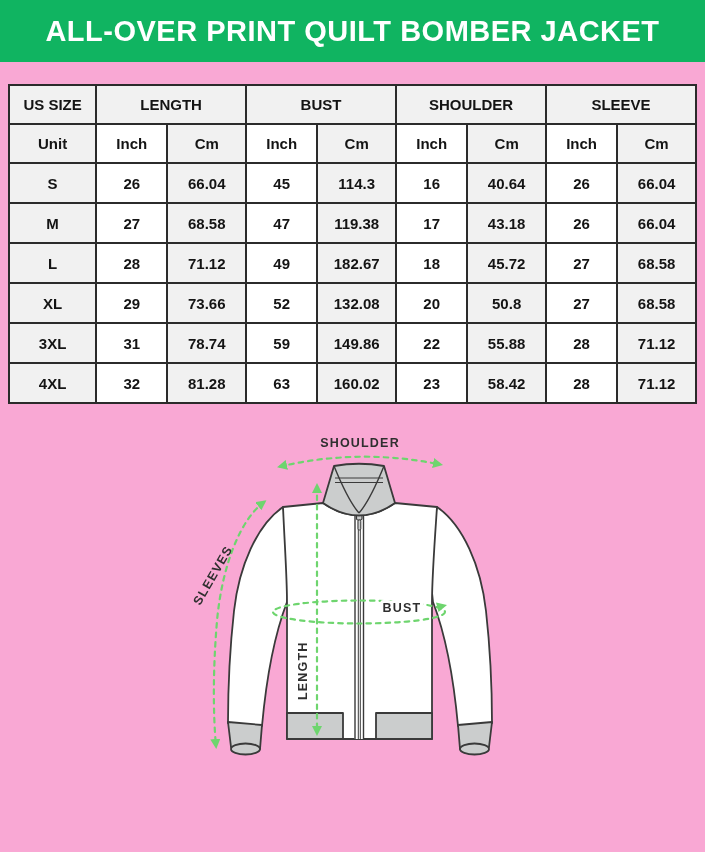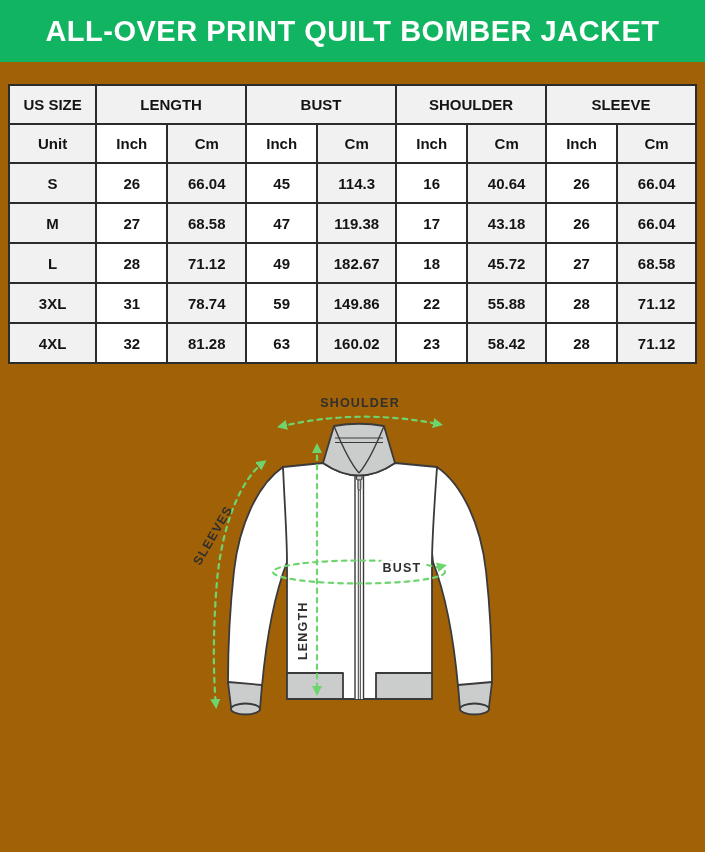--- a/index.html
+++ b/index.html
@@ -6,21 +6,21 @@
     --banner-green:#10B461;
     --arrow-green:#6ED56E;
     --garment-gray:#CBCDCD;
     --outline-dark:#3A3A3A;
     --cell-gray:#F1F1F1;
     --border-dark:#2B2B2B;
   }
   *{box-sizing:border-box;margin:0;padding:0;}
   html,body{background:#ffffff;}
   body{width:705px;height:852px;overflow:hidden;font-family:"Liberation Sans",sans-serif;}
-  .page{width:705px;height:852px;background:#a16207;}
+  .page{width:705px;height:852px;background:#f9a8d4;}
 
   
   .banner{
     width:705px;height:62px;
     background:var(--banner-green);
     display:flex;align-items:center;justify-content:center;
   }
   .banner h1{
     color:#fff;font-size:29px;font-weight:bold;letter-spacing:.5px;
     font-family:"Liberation Sans",sans-serif;white-space:nowrap;
@@ -128,20 +128,31 @@
           <td class="w">28</td>
           <td class="g">71.12</td>
           <td class="w">49</td>
           <td class="g">182.67</td>
           <td class="w">18</td>
           <td class="g">45.72</td>
           <td class="w">27</td>
           <td class="g">68.58</td>
         </tr>
         <tr>
+          <td class="g">XL</td>
+          <td class="w">29</td>
+          <td class="g">73.66</td>
+          <td class="w">52</td>
+          <td class="g">132.08</td>
+          <td class="w">20</td>
+          <td class="g">50.8</td>
+          <td class="w">27</td>
+          <td class="g">68.58</td>
+        </tr>
+        <tr>
           <td class="g">3XL</td>
           <td class="w">31</td>
           <td class="g">78.74</td>
           <td class="w">59</td>
           <td class="g">149.86</td>
           <td class="w">22</td>
           <td class="g">55.88</td>
           <td class="w">28</td>
           <td class="g">71.12</td>
         </tr>

